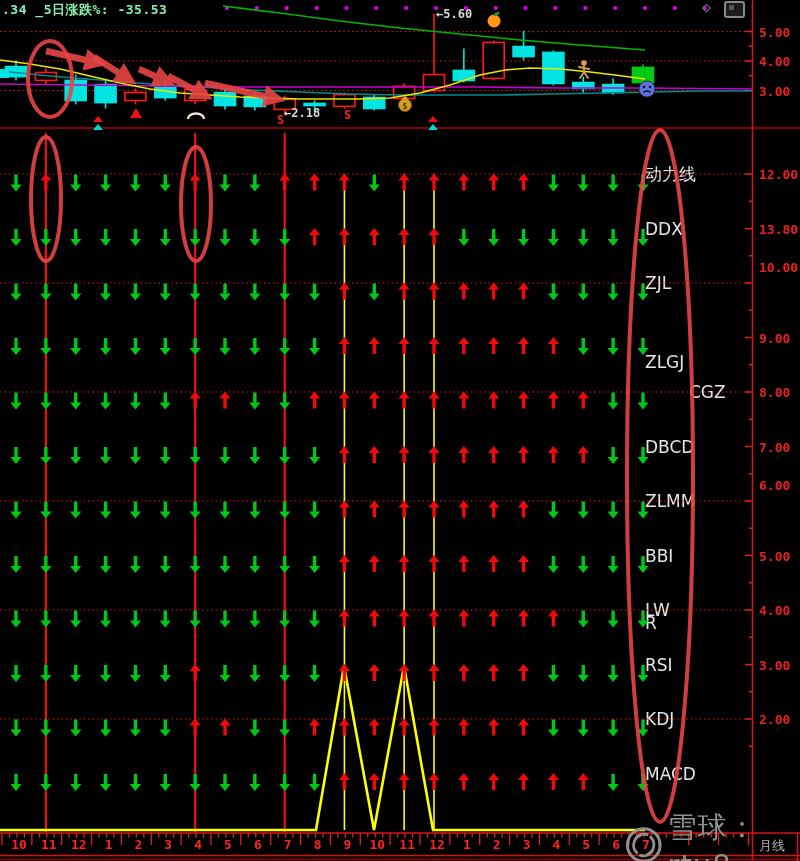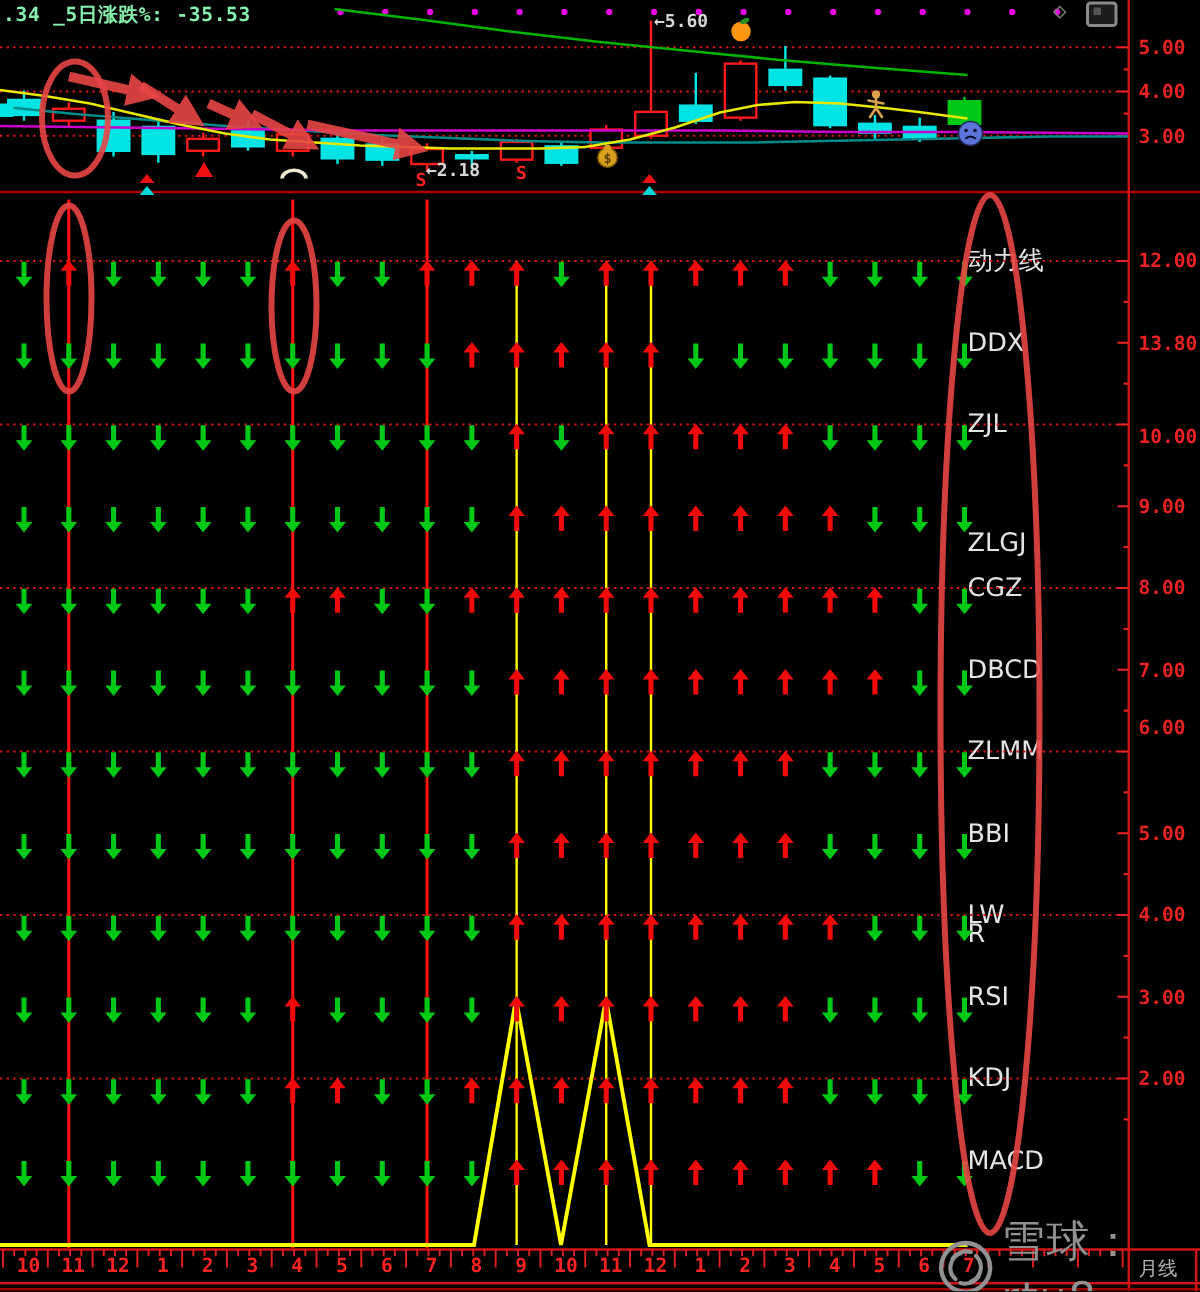--- a/index.html
+++ b/index.html
@@ -562,36 +562,36 @@
     </div>
 
   <div id="top-axis">
       <div class="ax-label" style="top: 24.5px;">5.00</div>
       <div class="ax-label" style="top: 54px;">4.00</div>
       <div class="ax-label" style="top: 83.5px;">3.00</div>
     </div>
   <div id="panel-axis">
       <div class="ax-label" style="top: 167px;">12.00</div>
       <div class="ax-label" style="top: 221.5px;">13.80</div>
-      <div class="ax-label" style="top: 284px;">10.00</div>
+      <div class="ax-label" style="top: 260px;">10.00</div>
       <div class="ax-label" style="top: 330.5px;">9.00</div>
       <div class="ax-label" style="top: 385px;">8.00</div>
       <div class="ax-label" style="top: 439.5px;">7.00</div>
       <div class="ax-label" style="top: 478px;">6.00</div>
       <div class="ax-label" style="top: 548.5px;">5.00</div>
       <div class="ax-label" style="top: 603px;">4.00</div>
       <div class="ax-label" style="top: 657.5px;">3.00</div>
       <div class="ax-label" style="top: 712px;">2.00</div>
     </div>
   <div id="ind-labels">
       <div class="ind-label" style="top: 168px;">动力线</div>
       <div class="ind-label" style="top: 222.5px;">DDX</div>
       <div class="ind-label" style="top: 277px;">ZJL</div>
       <div class="ind-label" style="top: 331.5px; margin-top: 24px;">ZLGJ</div>
-      <div class="ind-label" style="top: 386px;">CGZ</div>
+      <div class="ind-label" style="top: 386px; margin-left: 44px;">CGZ</div>
       <div class="ind-label" style="top: 440.5px;">DBCD</div>
       <div class="ind-label" style="top: 495px;">ZLMM</div>
       <div class="ind-label" style="top: 549.5px;">BBI</div>
       <div class="ind-label" style="top: 604px;">LW
 R</div>
       <div class="ind-label" style="top: 658.5px;">RSI</div>
       <div class="ind-label" style="top: 713px;">KDJ</div>
       <div class="ind-label" style="top: 767.5px;">MACD</div>
     </div>
   <div id="months">

